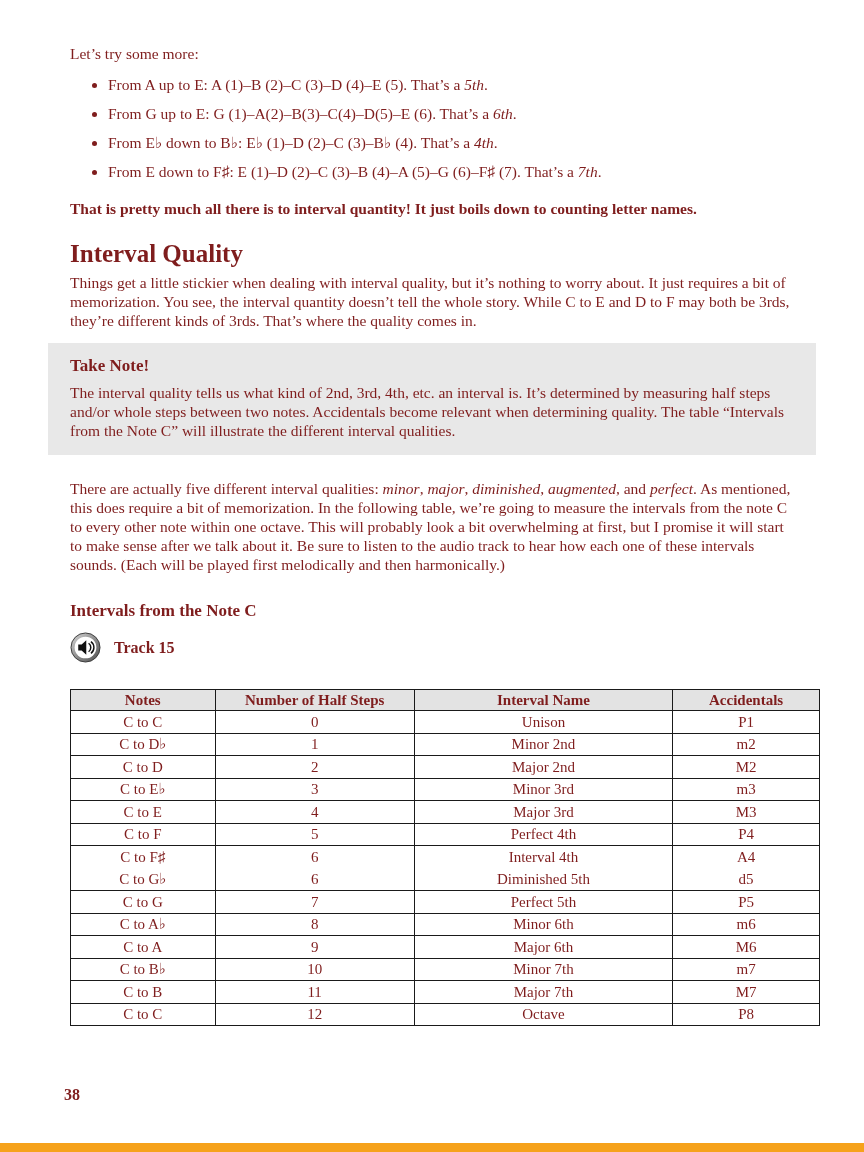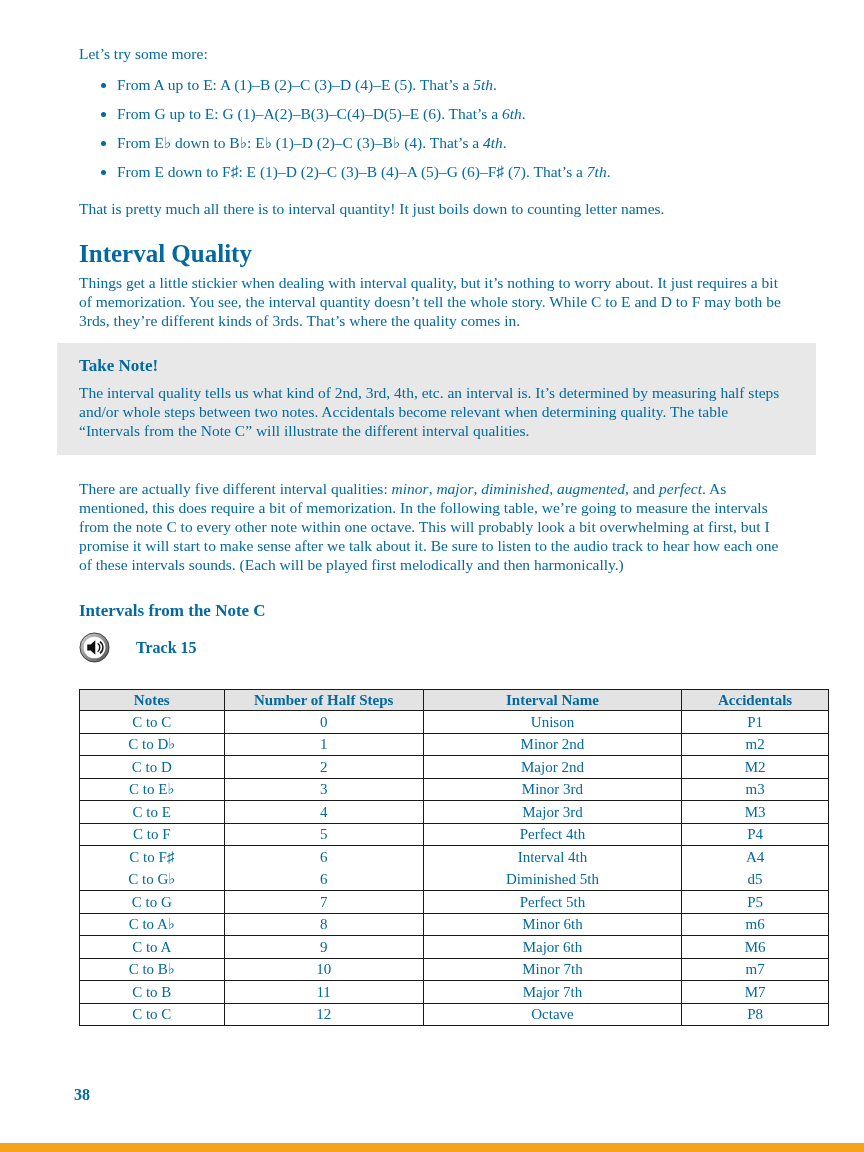--- a/index.html
+++ b/index.html
@@ -8,39 +8,38 @@
     --table-header-bg:#E3E3E3;
     --border:#1A1A1A;
   }
   *{box-sizing:border-box;}
   html,body{margin:0;padding:0;background:#ffffff;}
   .page{
     position:relative;
     width:864px;height:1152px;
     margin:0 auto;
     background:#ffffff;
-    color:#0369a1;
+    color:#7f1d1d;
     font-family:"Liberation Serif","DejaVu Serif",serif;
     overflow:hidden;
-    padding-left:9px;
   }
   .content{padding:44px 71px 0 70px;}
   p{margin:0;font-size:15.5px;line-height:19px;}
   em{font-style:italic;}
 
   ul.examples{
     margin:12px 0 12px 0;
     padding:0 0 0 38px;
     list-style:disc;
   }
   ul.examples li{
     font-size:15.5px;line-height:19px;
     margin-bottom:10px;
   }
-  .summary{margin-top:18px;}
+  .summary{margin-top:18px;font-weight:bold;}
 
   h1.section-title{
     margin:22px 0 6px 0;
     font-size:25px;line-height:27px;
     font-weight:bold;
   }
 
   .take-note{
     margin:13px -23px 0 -22px;
     background:var(--callout-bg);
@@ -52,21 +51,21 @@
   }
 
   .qualities{margin-top:24px;}
 
   h3.table-heading{
     margin:27px 0 0 0;
     font-size:17px;line-height:20px;font-weight:bold;
   }
   .track-row{
     margin-top:11px;
-    display:flex;align-items:center;gap:26px;
+    display:flex;align-items:center;gap:13px;
   }
   .track-row .icon{display:inline-flex;width:31px;height:31px;}
   .track-label{font-size:16px;font-weight:bold;}
 
   table.intervals{
     border-collapse:collapse;
     width:750px;
     margin-top:26px;
     table-layout:fixed;
   }
@@ -85,21 +84,21 @@
   }
   table.intervals col.c1{width:19.3%;}
   table.intervals col.c2{width:26.6%;}
   table.intervals col.c3{width:34.5%;}
   table.intervals col.c4{width:19.6%;}
   table.intervals tr.no-bb td{border-bottom:none;}
   table.intervals tr.no-bt td{border-top:none;}
 
   .page-number{
     position:absolute;
-    left:74px;top:1086px;
+    left:64px;top:1086px;
     font-size:16px;font-weight:bold;
   }
   .footer-bar{
     position:absolute;
     left:0;right:0;bottom:0;
     height:9px;
     background:var(--accent-bar);
   }
 </style>
 </head>

